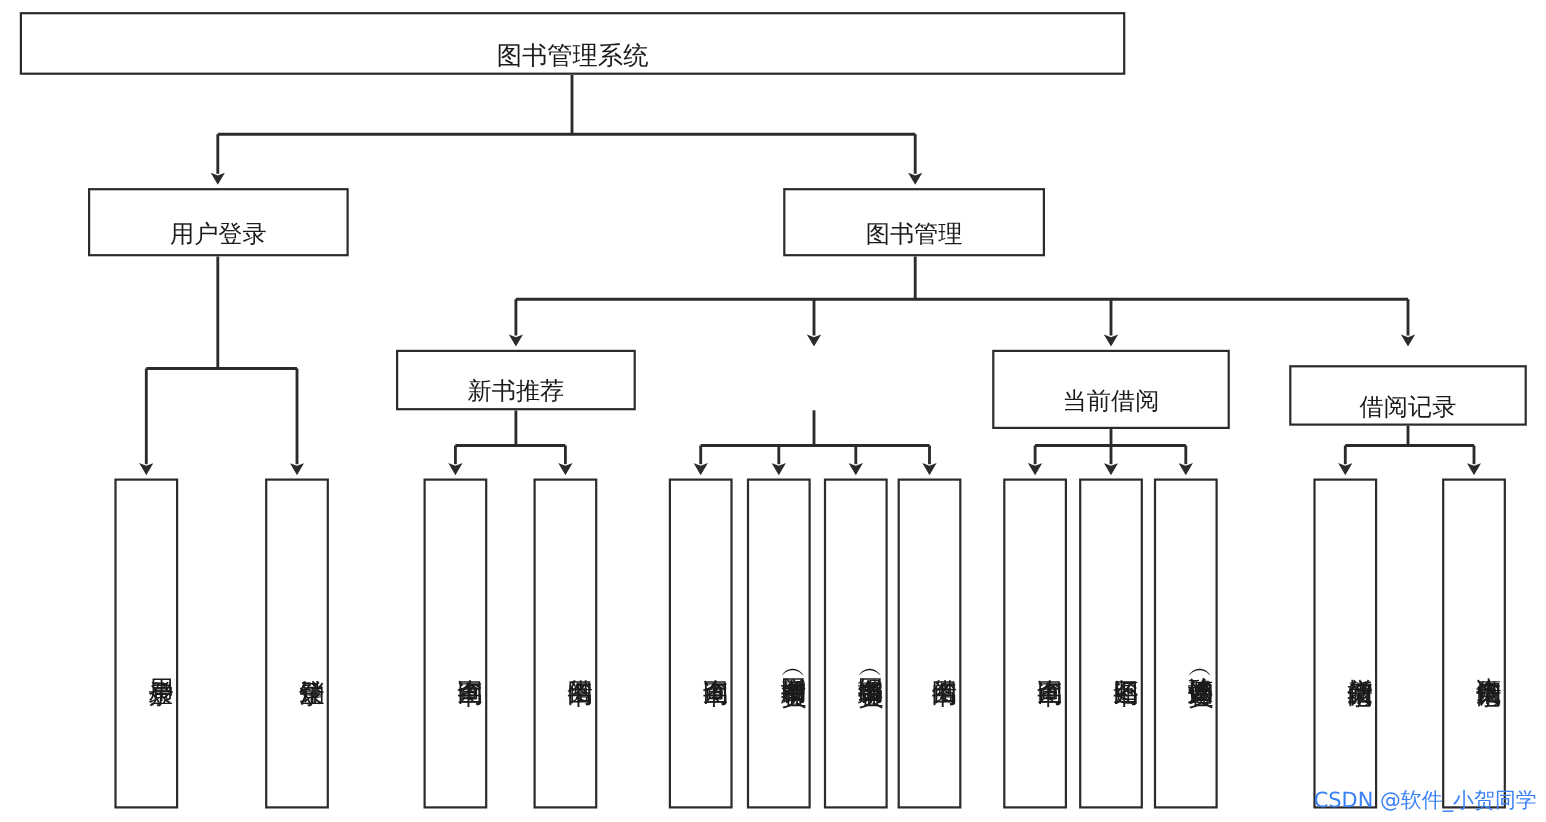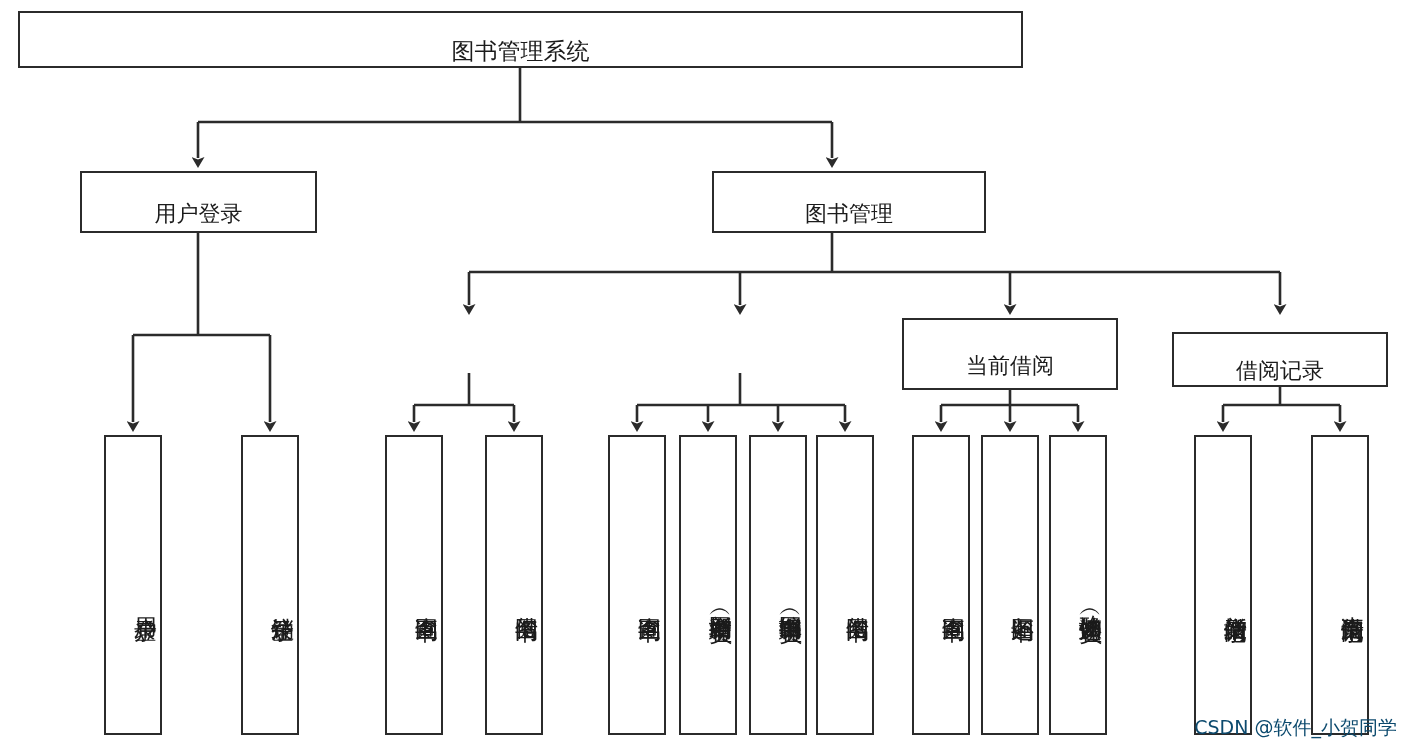--- a/index.html
+++ b/index.html
@@ -57,21 +57,21 @@
   }
   .node.leaf .label {
     writing-mode: vertical-rl;
     text-orientation: upright;
   }
   #watermark {
     position: absolute;
     right: 8px;
     bottom: 6px;
     font-size: 19px;
-    color: #0c4a6e;
+    color: #3b82f6;
     white-space: nowrap;
     pointer-events: none;
   }
 </style>
 </head>
 <body>
 
 <div id="canvas">
 
   <svg id="edges" viewBox="0 0 1405 747">
@@ -124,24 +124,27 @@
     </g>
   </svg>
 
   <div class="node root" style="left:18px; top:11px; width:1005px; height:57px;">
     <span class="label">图书管理系统</span>
   </div>
 
   <div class="node lvl2" style="left:80px; top:171px; width:237px; height:62px;">
     <span class="label">用户登录</span>
   </div>
-  <div class="node lvl2" style="left:712px; top:171px; width:274px; height:62px;">
+  <div class="node lvl2" style="left:712px; top:171px; width:238px; height:62px;">
     <span class="label">图书管理</span>
   </div>
 
+  <div class="node lvl2" style="left:360px; top:318px; width:218px; height:55px;">
+    <span class="label">新书推荐</span>
+  </div>
   <div class="node lvl2" style="left:902px; top:318px; width:216px; height:72px;">
     <span class="label">当前借阅</span>
   </div>
   <div class="node lvl2" style="left:1172px; top:332px; width:216px; height:55px;">
     <span class="label">借阅记录</span>
   </div>
 
   <div class="node leaf" style="left:104px; top:435px; width:58px; height:300px;">
     <span class="label">用户登录</span>
   </div>

